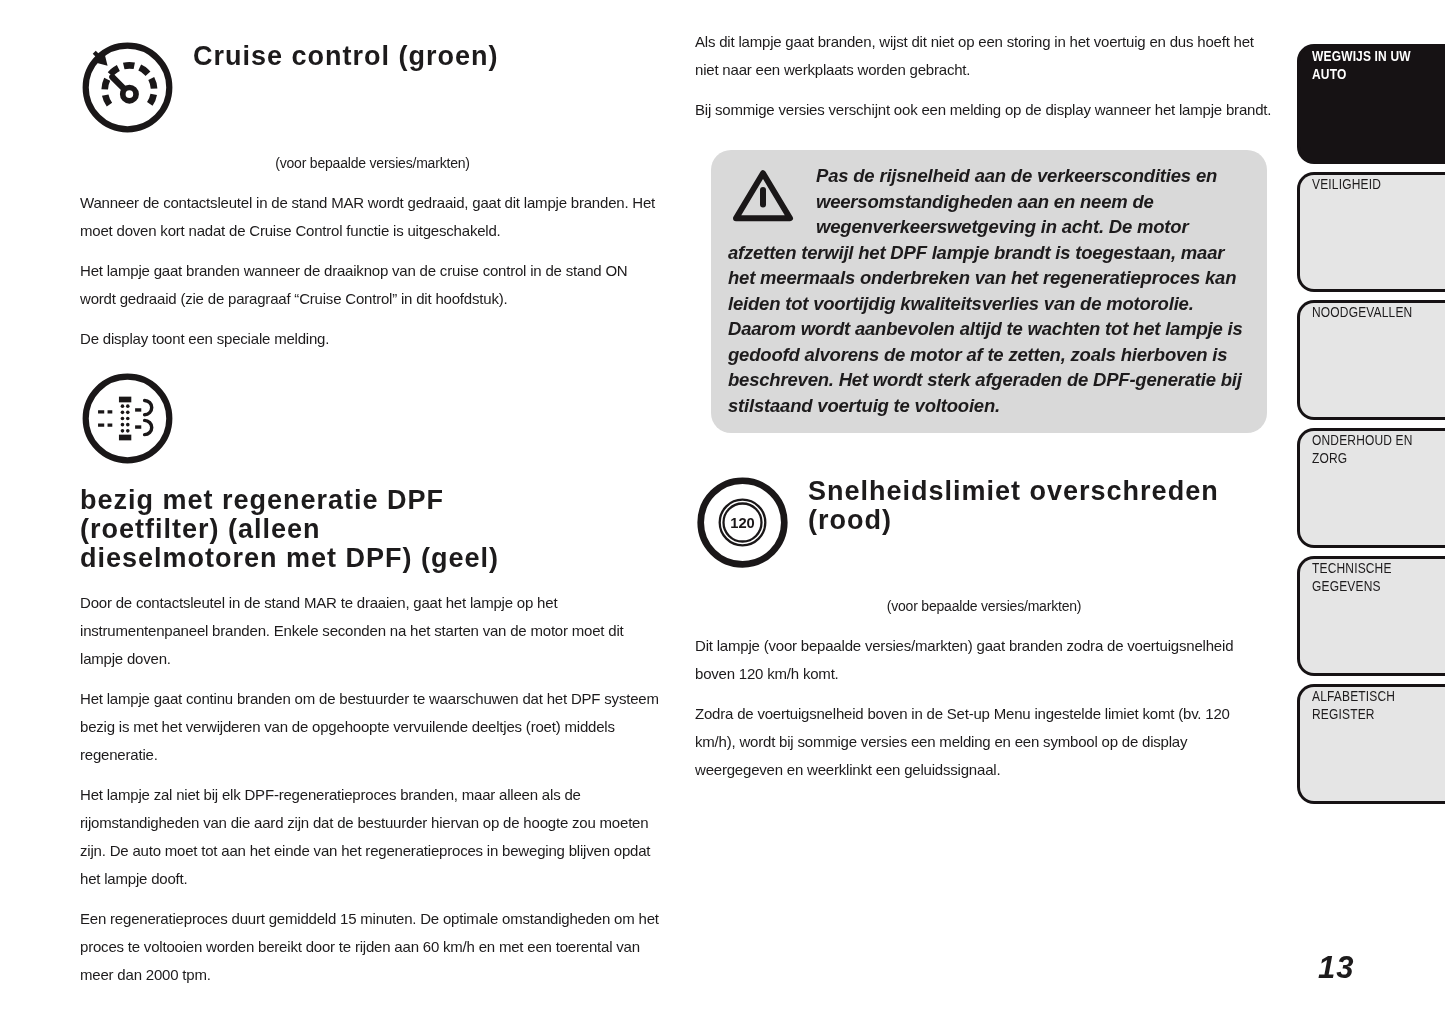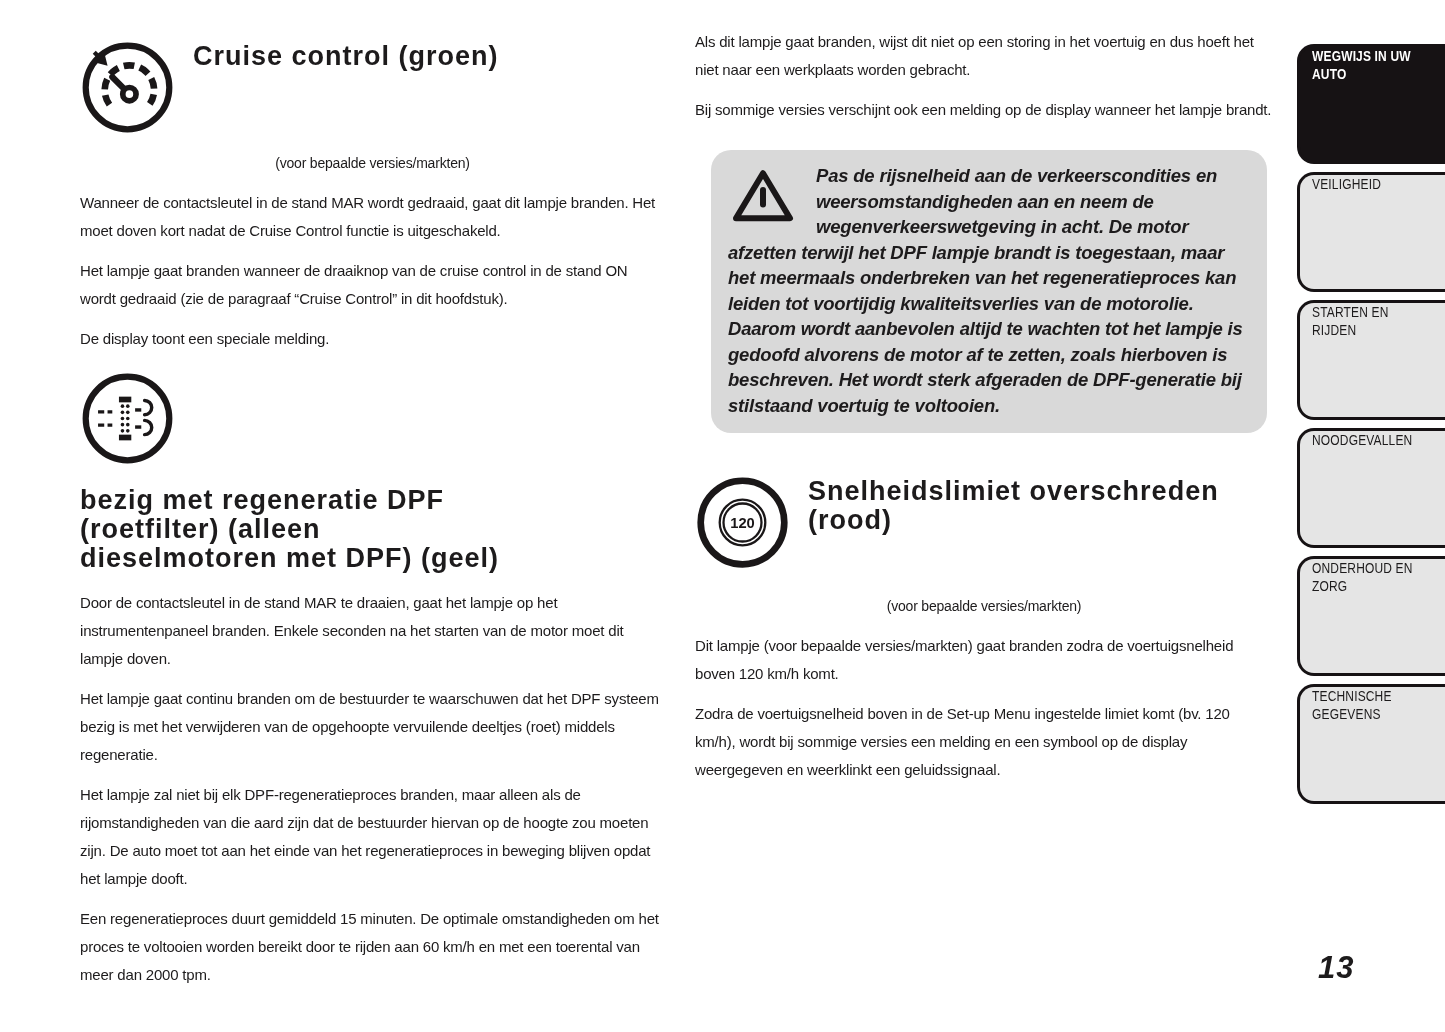--- a/index.html
+++ b/index.html
@@ -137,30 +137,31 @@
 
   <nav class="sidebar">
     <div class="tab active">
       <span class="tab-label">WEGWIJS IN UW
 AUTO</span>
     </div>
     <div class="tab">
       <span class="tab-label">VEILIGHEID</span>
     </div>
     <div class="tab">
-      <span class="tab-label">STARTEN EN RIJDEN</span>
-    </div>
-    <div class="tab">
       <span class="tab-label">NOODGEVALLEN</span>
     </div>
     <div class="tab">
       <span class="tab-label">ONDERHOUD EN
 ZORG</span>
     </div>
     <div class="tab">
       <span class="tab-label">TECHNISCHE
 GEGEVENS</span>
     </div>
+    <div class="tab">
+      <span class="tab-label">ALFABETISCH
+REGISTER</span>
+    </div>
   </nav>
 
   <div class="page-number">13</div>
 
 </div>
 
 </body></html>

